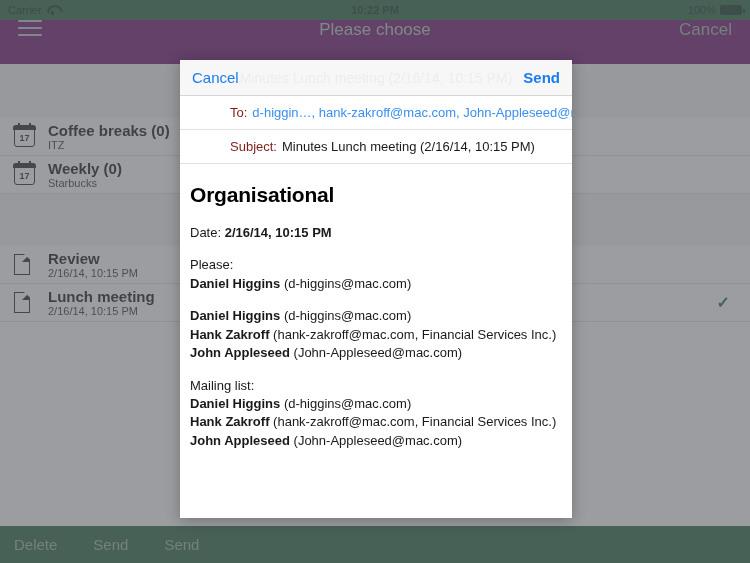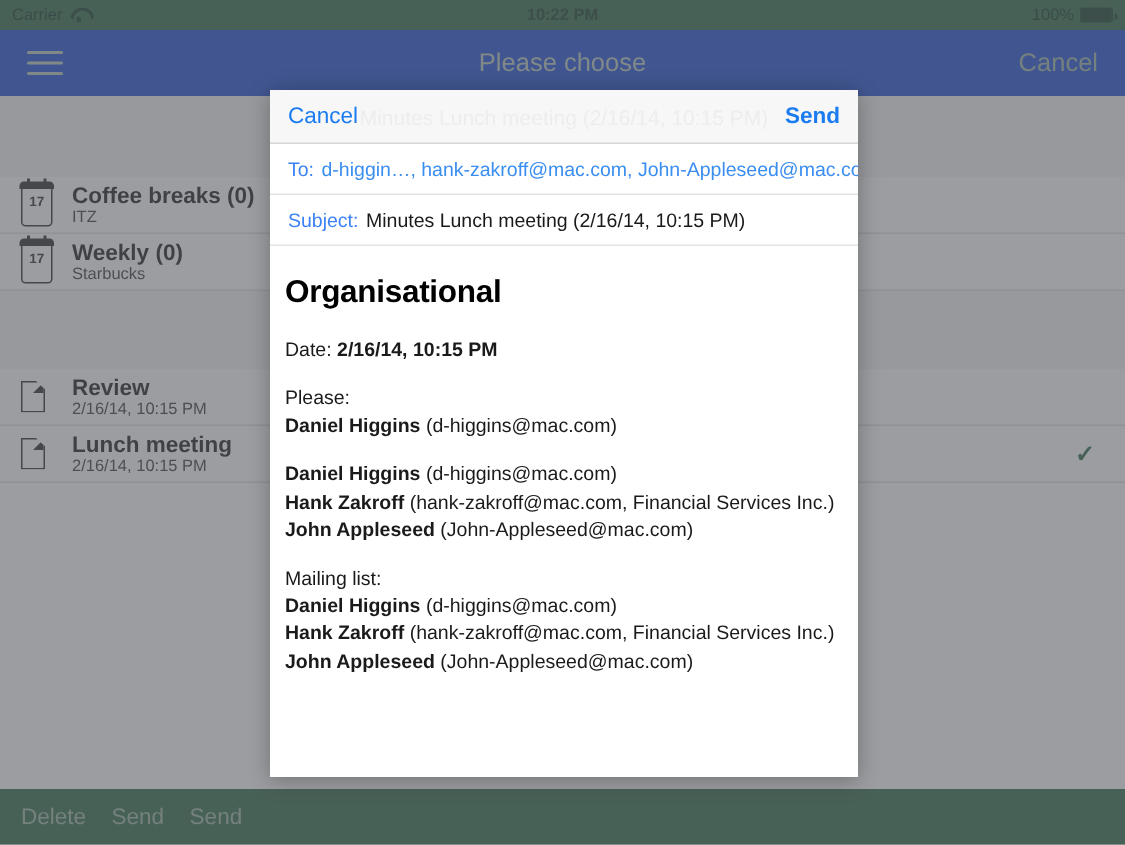--- a/index.html
+++ b/index.html
@@ -51,22 +51,22 @@
     position:relative; background:linear-gradient(#113c28,#113c28);
   }
   .battery::after{
     content:""; position:absolute; right:-4px; top:3px; width:2px; height:4px;
     background:#113c28; border-radius:0 1px 1px 0;
   }
 
   
   .nav-bar{
     height:44px; flex:0 0 44px;
-    background:#1d4ed8;
-    display:flex; align-items:center;
+    background:#701a75;
+    display:flex; align-items:flex-start;
     padding:0 18px;
     position:relative;
   }
   .hamburger{ width:24px; height:16px; display:flex; flex-direction:column; justify-content:space-between; cursor:pointer;}
   .hamburger span{ display:block; height:2px; background:#b9cdc1; border-radius:1px;}
   .nav-title{
     position:absolute; left:0; right:0; text-align:center;
     font-size:17px; color:#b9cdc1; pointer-events:none;
   }
   .nav-cancel{ margin-left:auto; font-size:17px; color:#9cb8a9; z-index:1; cursor:pointer;}
@@ -93,21 +93,21 @@
     position:relative;
   }
   .row .icon-box{ width:34px; flex:0 0 34px; display:flex; align-items:center; justify-content:flex-start;}
   .row .text-box{ flex:1 1 auto; display:flex; flex-direction:column; justify-content:center; line-height:1.15;}
   .row .r-title{ font-size:15px; font-weight:bold; color:#1a1a1a;}
   .row .r-sub{ font-size:11px; color:#3a3a3a;}
   .row .r-check{ font-size:16px; color:#2d6a4a; font-weight:bold; padding-right:6px;}
 
   
   .cal-icon{
-    width:21px;height:29px;border:1.8px solid #2a2a2a;border-radius:3px;
+    width:21px;height:21px;border:1.8px solid #2a2a2a;border-radius:3px;
     position:relative;background:#fff;
   }
   .cal-icon::before{
     content:""; position:absolute; left:-1.8px; right:-1.8px; top:-1.8px; height:5px;
     background:#2a2a2a; border-radius:3px 3px 0 0;
   }
   .cal-icon .cal-num{
     position:absolute; left:0; right:0; top:5px; text-align:center;
     font-size:9px; font-weight:bold; color:#2a2a2a; line-height:12px;
   }
@@ -123,21 +123,21 @@
   .doc-icon::after{
     content:""; position:absolute; right:0; top:0;
     border-width:0 0 7px 7px; border-style:solid;
     border-color:transparent transparent #2a2a2a transparent;
   }
 
   
   .toolbar{
     height:37px; flex:0 0 37px;
     background:#2d6a4a;
-    display:flex; align-items:center; gap:17px;
+    display:flex; align-items:center; gap:36px;
     padding:12px 14px;
   }
   .toolbar .tb-item{ font-size:15px; color:#9cb8a9; cursor:pointer;}
 
   
   #dim-overlay{
     position:absolute; inset:0;
     background:rgba(90,92,96,0.60);
     z-index:5;
   }
@@ -170,21 +170,21 @@
 
   .field-row{
     flex:0 0 34px; height:34px;
     display:flex; align-items:center;
     padding:0 12px;
     border-bottom:1px solid #e2e2e2;
     font-size:13px;
     background:#fff;
     overflow:hidden; white-space:nowrap;
   }
-  .field-label{ color:#3b82f6; margin-right:5px; flex:0 0 auto;}
+  .field-label{ color:#7f1d1d; margin-right:5px; flex:0 0 auto;margin-left:38px;}
   .field-value{ color:#1a1a1a; }
   .field-value.addresses{ color:#3a8ef0; }
 
   .modal-body{
     flex:1 1 auto; overflow:hidden;
     padding:16px 14px 10px 10px;
     font-size:13px; color:#1a1a1a; line-height:1.42;
     background:#fff;
   }
   .body-title{ font-size:21px; font-weight:bold; color:#000; margin-bottom:14px; letter-spacing:-0.2px;}

